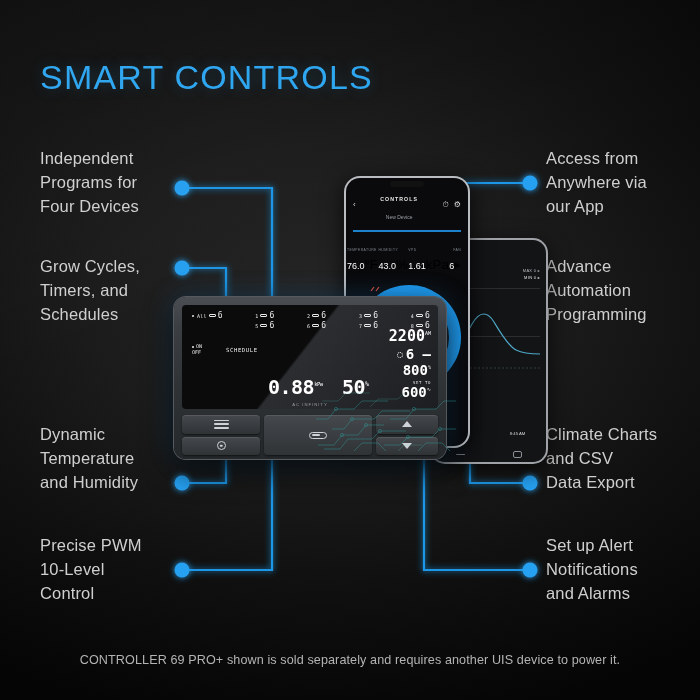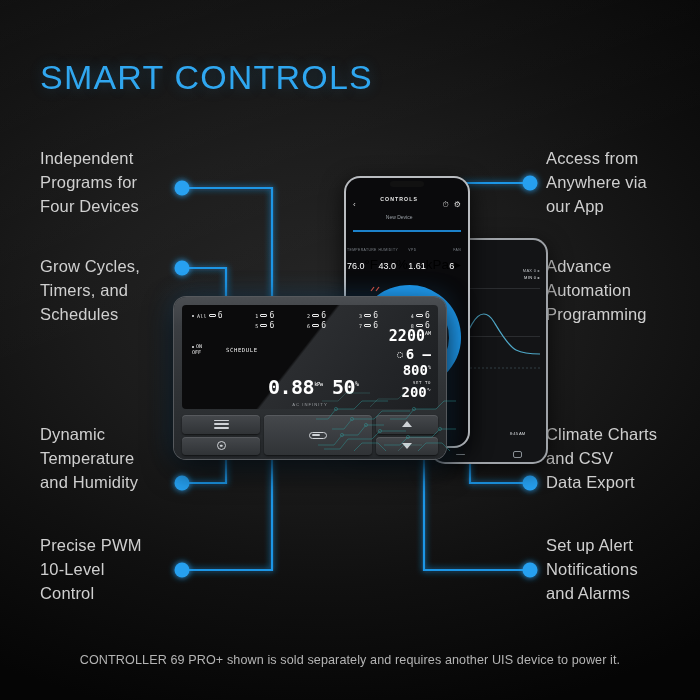--- a/index.html
+++ b/index.html
@@ -137,21 +137,21 @@
   .prow .dot { width:2px; height:2px; border-radius:50%; background:#e9e9e9; margin-right:1px;}
   .prow .plug { display:inline-block; width:7px; height:3.5px; border:1px solid #e9e9e9; border-radius:1px;}
   .prow .lvl { font-size:8px; line-height:7px; }
   .onoff { position:absolute; left:10px; top:38px; font-size:5px; line-height:1.25; color:#ededed;}
   .onoff .dot { display:inline-block; width:2px; height:2px; border-radius:50%; background:#ededed; vertical-align:middle; margin-right:2px;}
   .sched { position:absolute; left:44px; top:42px; font-size:5.6px; letter-spacing:.6px; color:#f0f0f0;}
   .bigtemp { position:absolute; left:90px; top:28px; font-size:40px; line-height:40px; font-weight:700; letter-spacing:-1px;}
   .bigtemp sup { font-size:9px; vertical-align:super; font-weight:400;}
   .vpd { position:absolute; left:86px; top:70px; font-size:20px; font-weight:700; letter-spacing:-.5px;}
   .vpd sup { font-size:5.5px; vertical-align:super; font-weight:400;}
-  .hum { position:absolute; left:150px; top:70px; font-size:20px; font-weight:700; letter-spacing:-.5px;}
+  .hum { position:absolute; left:160px; top:70px; font-size:20px; font-weight:700; letter-spacing:-.5px;}
   .hum sup { font-size:6.5px; vertical-align:super; font-weight:400;}
   .rightcol { position:absolute; right:7px; top:24px; text-align:right; line-height:1.05;}
   .rightcol .r1 { font-size:15px; font-weight:700;}
   .rightcol .r1 sup { font-size:5px; vertical-align:super; font-weight:400;}
   .rightcol .r2 { font-size:14px; font-weight:700; margin-top:2px;}
   .rightcol .r3 { font-size:14px; font-weight:700; margin-top:2px;}
   .rightcol .r3 sup { font-size:5px; vertical-align:super; font-weight:400;}
   .rightcol .setto { font-size:4px; letter-spacing:.6px; margin-top:3px; color:#e6e6e6;}
   .rightcol .r4 { font-size:14px; font-weight:700;}
   .rightcol .r4 sup { font-size:5px; vertical-align:super; font-weight:400;}
@@ -462,21 +462,21 @@
 
       <div class="vpd"><span>0.88</span><sup>kPa</sup></div>
 
       <div class="hum"><span>50</span><sup>%</sup></div>
 
       <div class="rightcol">
         <div class="r1"><span>2200</span><sup>AM</sup></div>
         <div class="r2"><span class="fanicon"></span><span>6</span> <span>–</span></div>
         <div class="r3"><span>800</span><sup>%</sup></div>
         <div class="setto">SET TO</div>
-        <div class="r4"><span>200</span><sup>∿</sup></div>
+        <div class="r4"><span>600</span><sup>∿</sup></div>
       </div>
 
       <div class="brand">AC INFINITY</div>
     </div>
 
     <div class="btnbar">
       <div class="btn-left-col">
         <div class="btn">
           <span class="hamb">
               <i></i>

